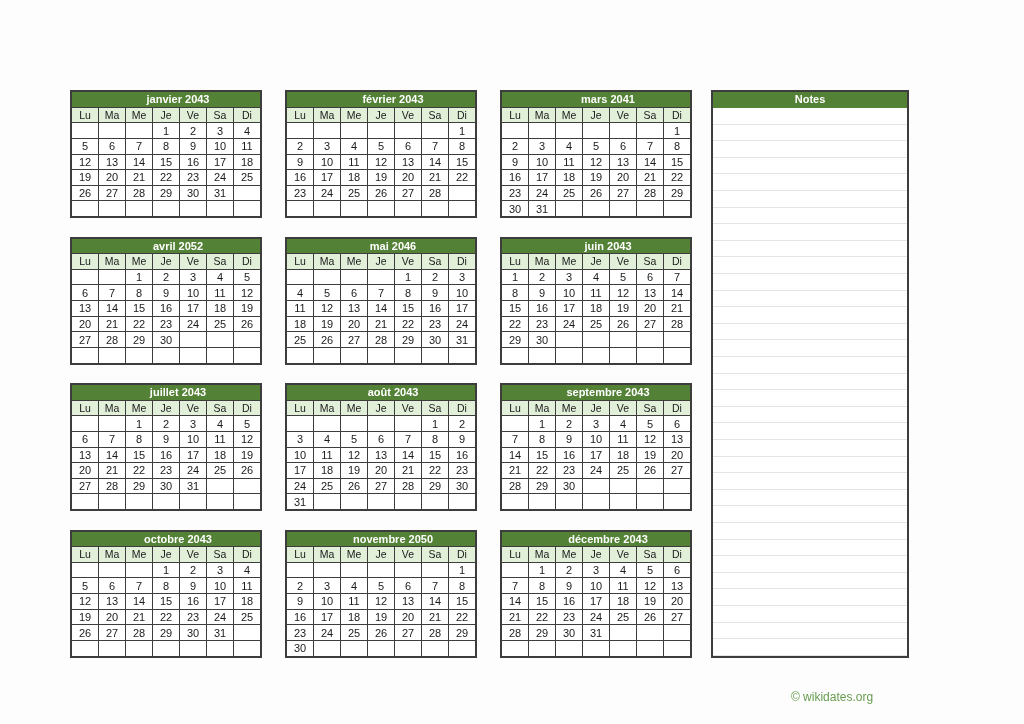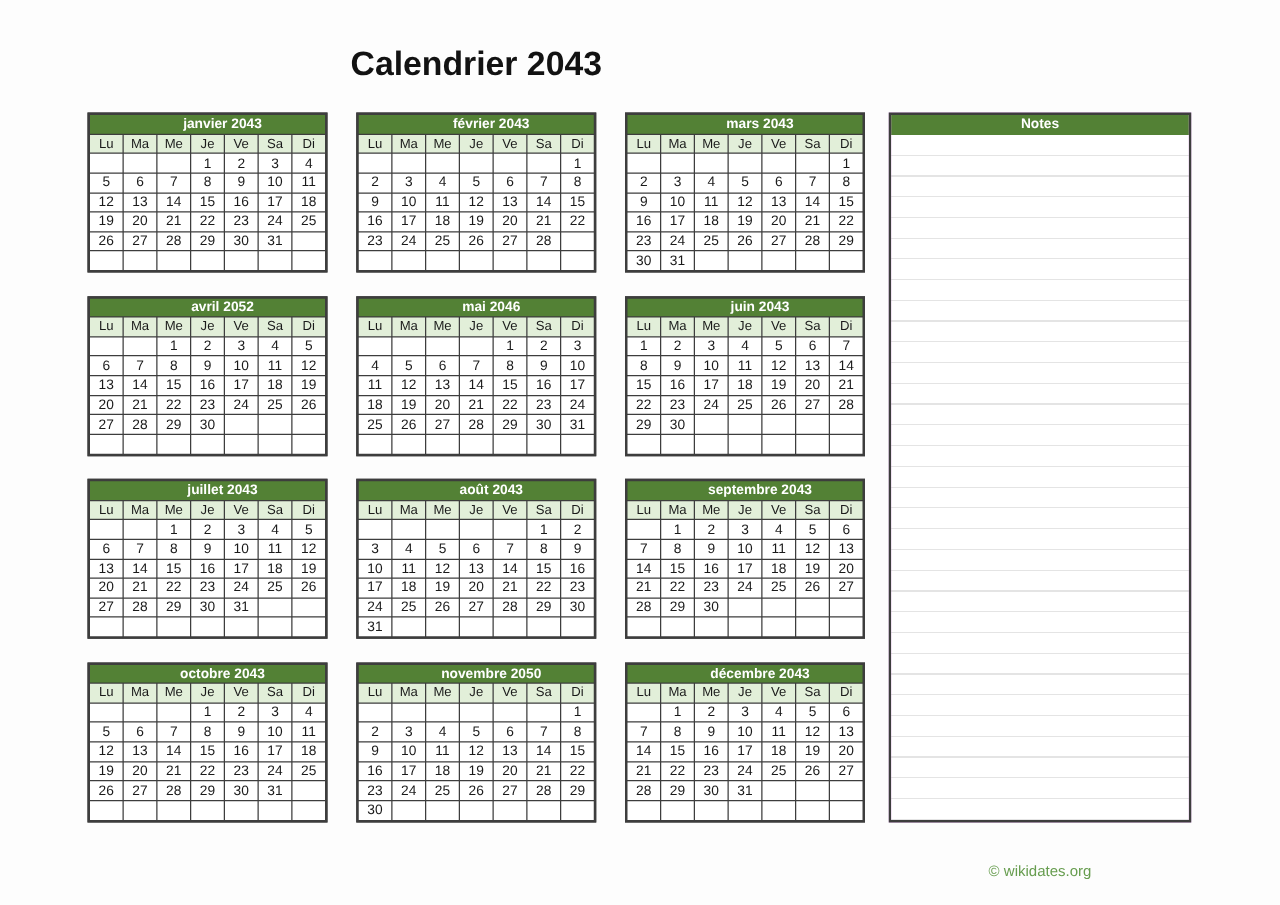--- a/index.html
+++ b/index.html
@@ -43,22 +43,22 @@
     background:var(--green, #538135);
     color:#ffffff; font-weight:bold; font-size:11px;padding-left:24px;
   }
   .dow {
     background:var(--lightgreen, #e2efd9);
     color:#1a1a1a; font-size:10.5px;
   }
   .cell { background:#ffffff; color:#1a1a1a; font-size:11px; }
 
   .notes {
-    position:absolute; left:711px; top:90px; width:242px; height:568px;
-    box-sizing:border-box; border:2px solid #3d3d3d; background:#f0abfc;
+    position:absolute; left:711px; top:90px; width:198px; height:568px;
+    box-sizing:border-box; border:2px solid #3d3d3d; background:#c2410c;
     display:flex; flex-direction:column;
   }
   .notes-header {
     height:16px; flex:0 0 16px;
     background:var(--green, #538135);
     color:#ffffff; font-weight:bold; font-size:11px;
     text-align:center; line-height:15px;
   }
   .notes-body {
     flex:1;
@@ -74,21 +74,20 @@
     text-align:center; font-size:12px;
     color:var(--attrgreen, #679d4f);
     text-decoration:none; cursor:pointer;
   }
 </style>
 </head>
 <body>
 
 <div class="page">
 
-  <h1 class="title">Calendrier 2043</h1>
 
   <div class="months">
       <div class="month">
         <div class="mtitle">janvier 2043</div>
         <div class="dow">Lu</div>
         <div class="dow">Ma</div>
         <div class="dow">Me</div>
         <div class="dow">Je</div>
         <div class="dow">Ve</div>
         <div class="dow">Sa</div>
@@ -182,21 +181,21 @@
         <div class="cell"></div>
         <div class="cell"></div>
         <div class="cell"></div>
         <div class="cell"></div>
         <div class="cell"></div>
         <div class="cell"></div>
         <div class="cell"></div>
         <div class="cell"></div>
       </div>
       <div class="month">
-        <div class="mtitle">mars 2043</div>
+        <div class="mtitle">mars 2041</div>
         <div class="dow">Lu</div>
         <div class="dow">Ma</div>
         <div class="dow">Me</div>
         <div class="dow">Je</div>
         <div class="dow">Ve</div>
         <div class="dow">Sa</div>
         <div class="dow">Di</div>
         <div class="cell"></div>
         <div class="cell"></div>
         <div class="cell"></div>

